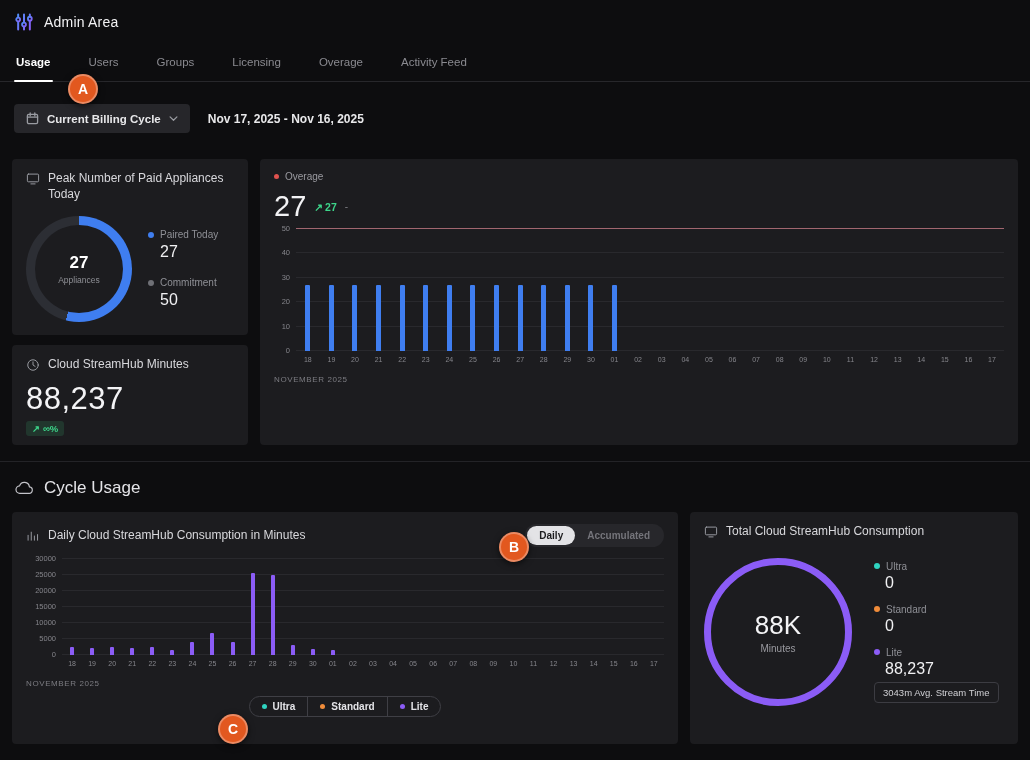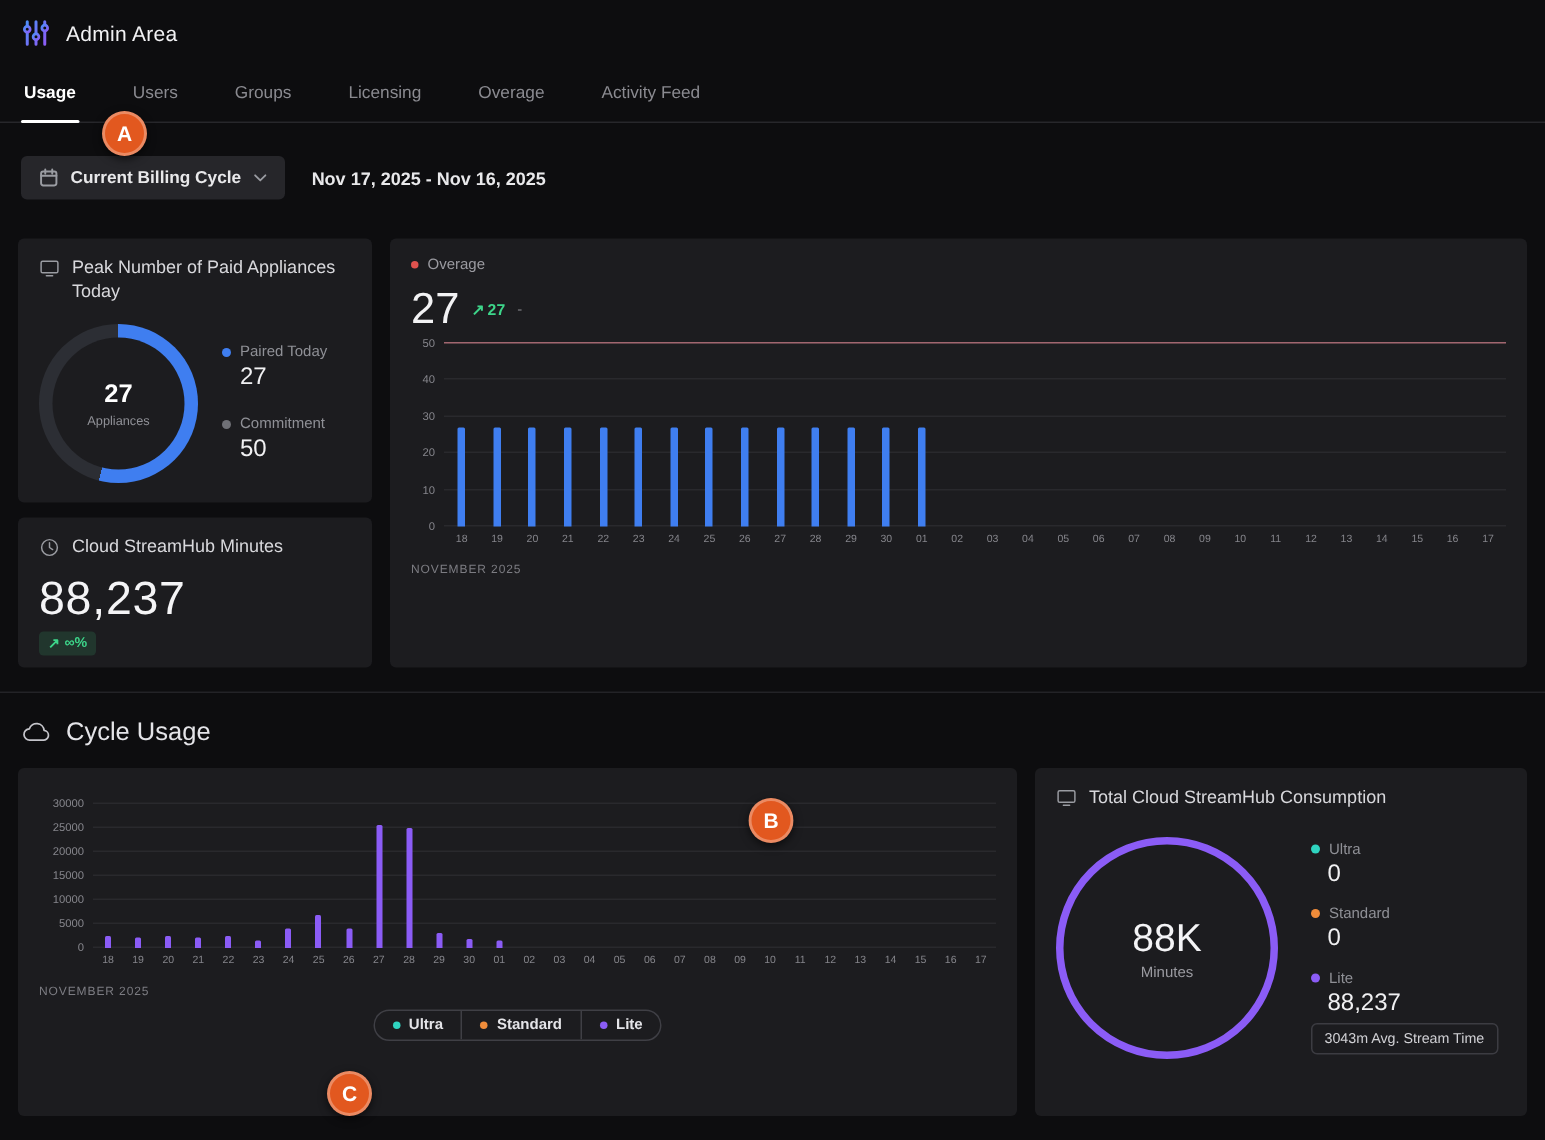--- a/index.html
+++ b/index.html
@@ -93,21 +93,21 @@
 
   
   .pill-row { display:flex; justify-content:center; margin-top:8px; }
   .pill-group { display:inline-flex; border:1px solid #3f3f45; border-radius:14px; overflow:hidden; background:#1c1c1f; }
   .pill { display:flex; align-items:center; gap:6px; padding:4px 12px; font-size:10px; font-weight:bold; color:#e4e4e8; cursor:pointer; }
   .pill + .pill { border-left:1px solid #3f3f45; }
   .pill .dot { width:5px; height:5px; }
 
   
   .total-body { display:flex; gap:22px; margin-top:18px; align-items:center; }
-  .donut-lg { width:148px; height:148px; border-radius:50%; border:5px solid #ffffff;
+  .donut-lg { width:148px; height:148px; border-radius:50%; border:7px solid #ffffff;
     display:flex; flex-direction:column; align-items:center; justify-content:center; flex:0 0 auto; }
   .donut-lg-value { font-size:26px; font-weight:300; color:#f4f4f6; }
   .donut-lg-caption { font-size:10px; color:#9a9aa0; margin-top:2px; }
   .total-legend { display:flex; flex-direction:column; gap:12px; }
   .total-legend .legend-value { font-size:16px; margin:2px 0 0 11px; }
   .avg-badge { display:inline-block; border:1px solid #3c3c42; border-radius:4px; padding:4px 8px;
     font-size:9.5px; color:#d0d0d4; margin-top:4px; white-space:nowrap; }
 
   
   .annot { position:absolute; width:30px; height:30px; border-radius:50%;
@@ -353,20 +353,32 @@
 <div class="section-header">
   <svg class="ico" width="20" height="18" viewBox="0 0 22 20" style="stroke:#c4c4ca;stroke-width:1.3">
     <path d="M6.5 16a4.2 4.2 0 0 1-.4-8.4A5.6 5.6 0 0 1 17 8.8a3.6 3.6 0 0 1-.8 7.2z"></path>
   </svg>
   <span>Cycle Usage</span>
 </div>
 
 <div class="row2">
 
   <section class="card daily-card">
+    <div class="daily-head">
+      <div class="card-title">
+        <svg class="ico" width="14" height="14" viewBox="0 0 20 20">
+          <path d="M3 16V9M7.5 16V4.5M12 16v-6M16.5 16V8"></path>
+        </svg>
+        <span>Daily Cloud StreamHub Consumption in Minutes</span>
+      </div>
+      <div class="toggle">
+        <div class="toggle-opt active">Daily</div>
+        <div class="toggle-opt">Accumulated</div>
+      </div>
+    </div>
     <div class="chart chart-daily">
       <div class="plot">
           <div class="gridline" style="bottom: 0%;">
             <span class="ytick">0</span>
           </div>
           <div class="gridline" style="bottom: 16.6667%;">
             <span class="ytick">5000</span>
           </div>
           <div class="gridline" style="bottom: 33.3333%;">
             <span class="ytick">10000</span>

